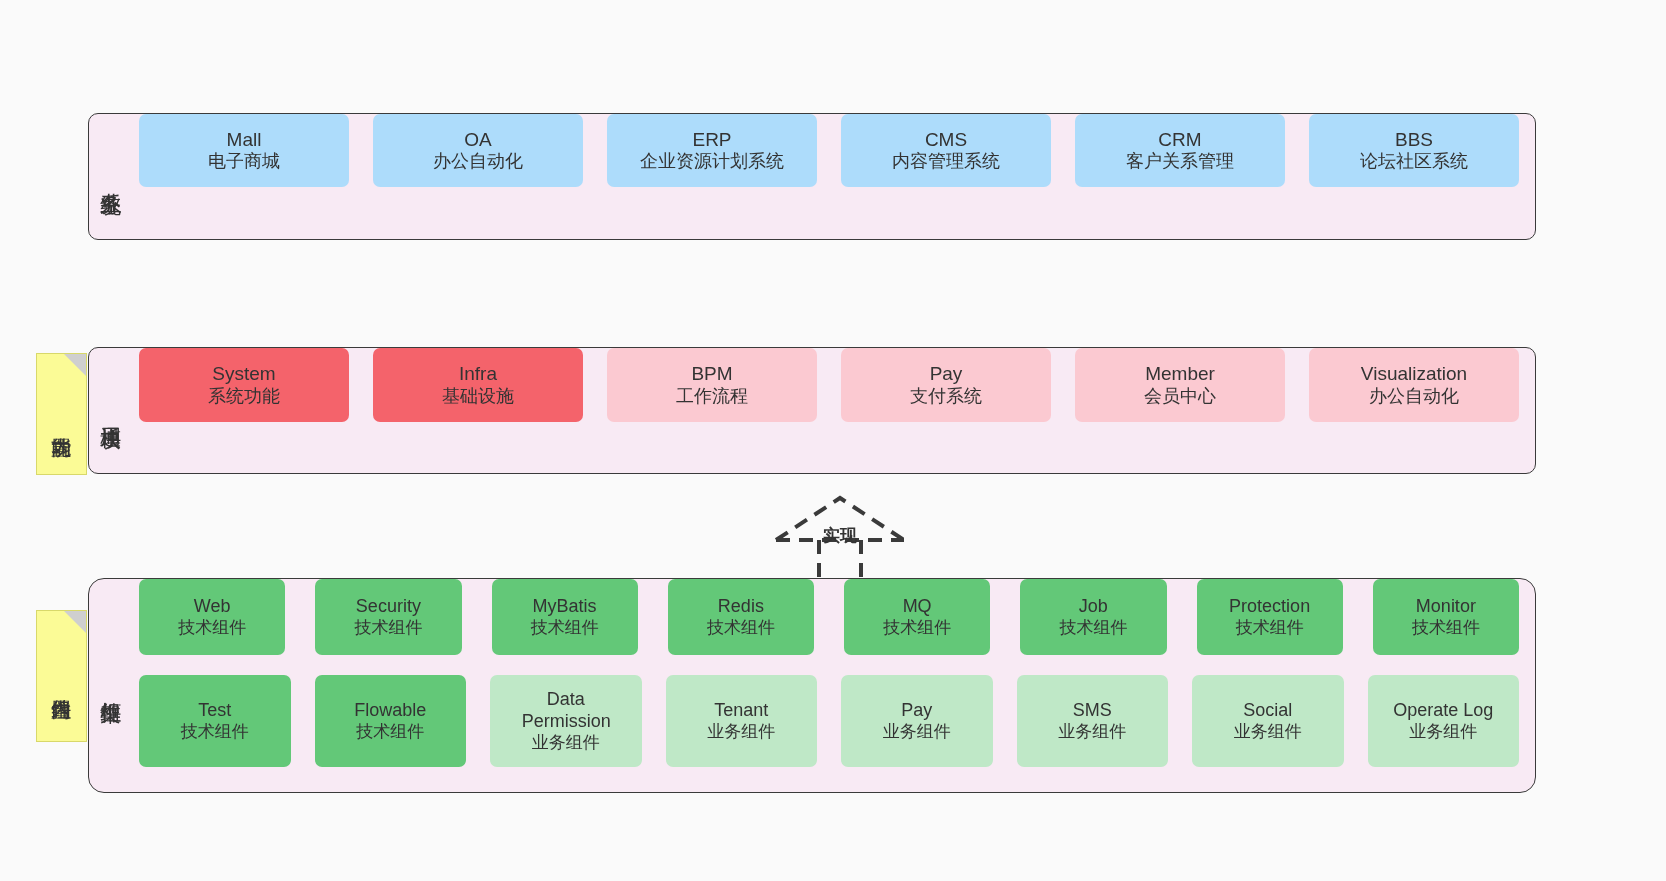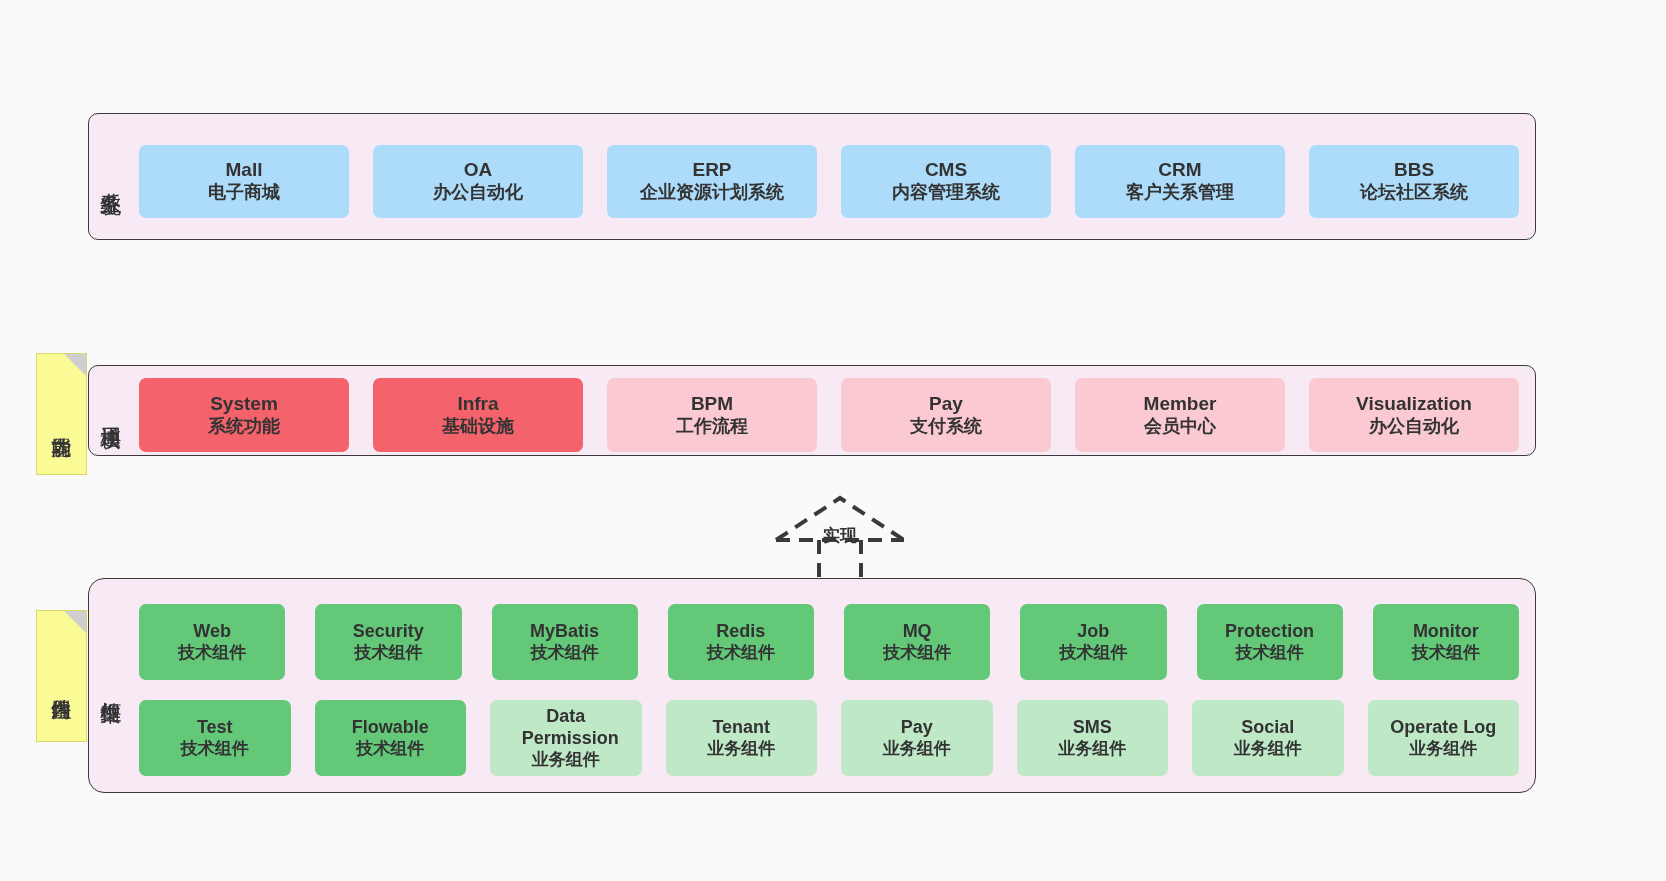--- a/index.html
+++ b/index.html
@@ -45,25 +45,24 @@
     color: #333333;
     writing-mode: vertical-rl;
     text-orientation: upright;
     white-space: pre;
     padding: 2px 0;
   }
   .layer-body {
     flex: 1 1 auto;
     display: flex;
     flex-direction: column;
-    justify-content: center;
+    justify-content: flex-start;
     gap: 18px;
-    padding: 9px 16px 0 6px;
+    padding: 0 16px 0 6px;
     box-sizing: border-box;
-    font-weight: bold;
   }
   .row {
     display: flex;
     flex-direction: row;
     gap: 24px;
     align-items: stretch;
   }
 
   
   .box {
@@ -171,21 +170,21 @@
       </div>
     </div>
   </div>
 
 
   <div class="note" style="left:36px; top:353px; width:51px; height:122px;">
     <span class="fold"></span>
     <span>内置功能</span>
   </div>
 
-  <div class="layer" style="left:88px; top:365px; width:1448px; height:91px;">
+  <div class="layer" style="left:88px; top:347px; width:1448px; height:127px;">
     <div class="layer-title">通用模块</div>
     <div class="layer-body">
       <div class="row" style="height:74px;">
         <div class="box red">
           <span class="en">System</span>
           <span class="cn">系统功能</span>
         </div>
         <div class="box red">
           <span class="en">Infra</span>
           <span class="cn">基础设施</span>
@@ -257,21 +256,21 @@
         <div class="box green compact">
           <span class="en">Protection</span>
           <span class="cn">技术组件</span>
         </div>
         <div class="box green compact">
           <span class="en">Monitor</span>
           <span class="cn">技术组件</span>
         </div>
       </div>
 
-      <div class="row" style="height:76px; ">
+      <div class="row" style="height:92px; ">
         <div class="box green compact">
           <span class="en">Test</span>
           <span class="cn">技术组件</span>
         </div>
         <div class="box green compact">
           <span class="en">Flowable</span>
           <span class="cn">技术组件</span>
         </div>
         <div class="box lgreen compact">
           <span class="en" style="max-width:88px;">Data Permission</span>

